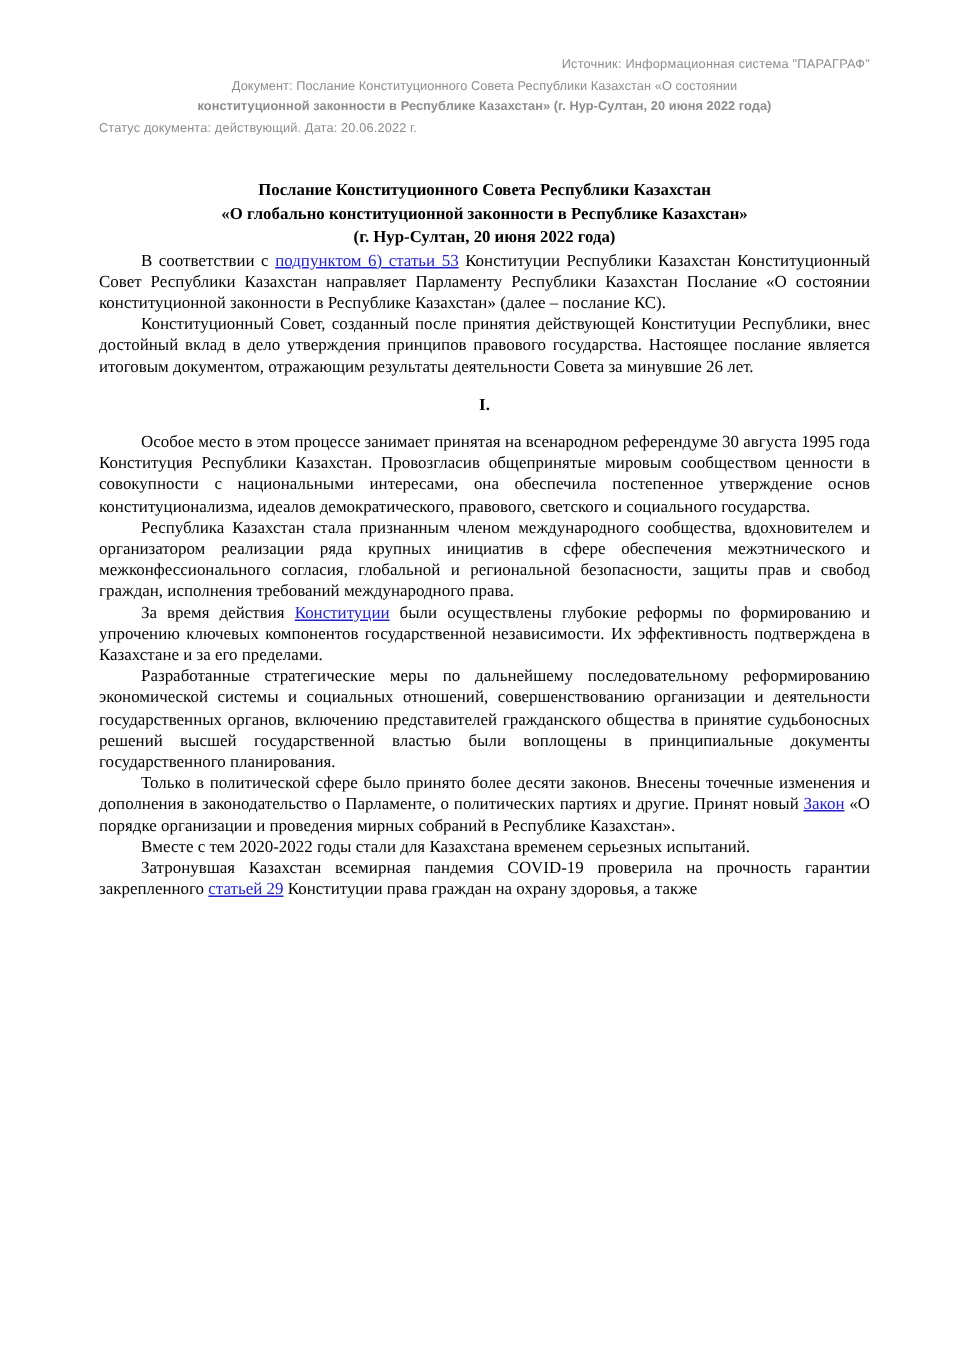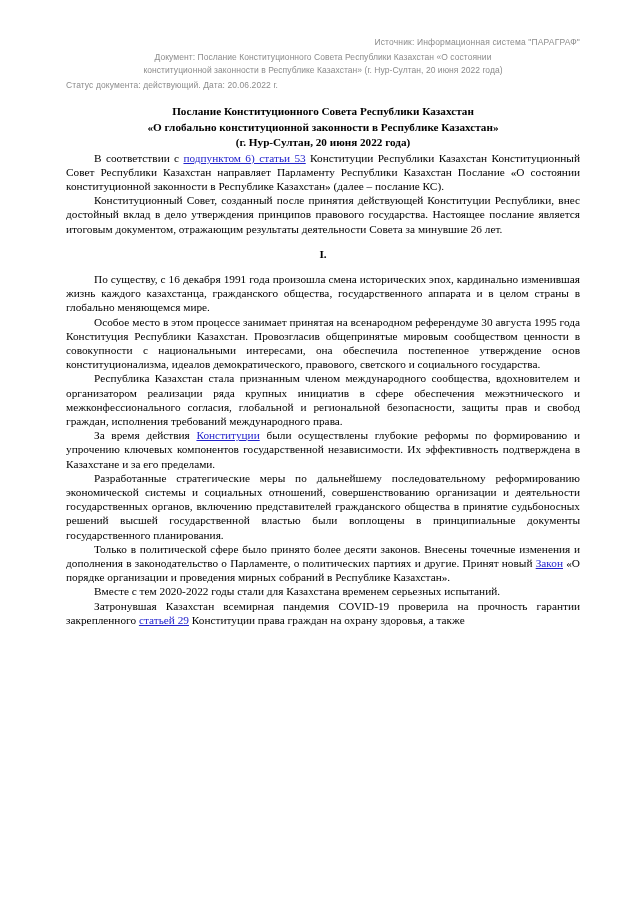--- a/index.html
+++ b/index.html
@@ -31,34 +31,34 @@
   }
   .meta-source {
     text-align: right;
     letter-spacing: 0.15px;
   }
   .meta-doc {
     text-align: center;
     letter-spacing: 0.05px;
     margin-top: 1px;
   }
-  .meta-doc .line2 { display: block; }
+  .meta-doc .line2 { display: block; font-weight: bold; }
   .meta-status {
     text-align: left;
     letter-spacing: 0.1px;
     margin-top: 1px;
   }
 
   
   .doc-title {
     text-align: center;
     font-weight: bold;
     font-size: 11.2px;
     line-height: 15.4px;
-    margin-top: 12px;
+    margin-top: 28px;
   }
   .doc-title span { display: block; }
 
   
   .body-text {
     font-size: 11.3px;
     line-height: 14.2px;
     text-align: justify;
     text-justify: inter-word;
     hyphens: none;
@@ -106,21 +106,20 @@
 
   <div class="body-text">
 
     <p class="para"><span>В соответствии с </span><a class="doclink">подпунктом 6) статьи 53</a><span> Конституции Республики Казахстан Конституционный Совет Республики Казахстан направляет Парламенту Республики Казахстан Послание «О состоянии конституционной законности в Республике Казахстан» (далее – послание КС).</span></p>
 
     <p class="para">Конституционный Совет, созданный после принятия действующей Конституции Республики, внес достойный вклад в дело утверждения принципов правового государства. Настоящее послание является итоговым документом, отражающим результаты деятельности Совета за минувшие 26 лет.</p>
 
     <p class="section-num">I.</p>
 
 
-    <p class="para">По существу, с 16 декабря 1991 года произошла смена исторических эпох, кардинально изменившая жизнь каждого казахстанца, гражданского общества, государственного аппарата и в целом страны в глобально меняющемся мире.</p>
 
     <p class="para">Особое место в этом процессе занимает принятая на всенародном референдуме 30 августа 1995 года Конституция Республики Казахстан. Провозгласив общепринятые мировым сообществом ценности в совокупности с национальными интересами, она обеспечила постепенное утверждение основ конституционализма, идеалов демократического, правового, светского и социального государства.</p>
 
     <p class="para">Республика Казахстан стала признанным членом международного сообщества, вдохновителем и организатором реализации ряда крупных инициатив в сфере обеспечения межэтнического и межконфессионального согласия, глобальной и региональной безопасности, защиты прав и свобод граждан, исполнения требований международного права.</p>
 
     <p class="para"><span>За время действия </span><a class="doclink">Конституции</a><span> были осуществлены глубокие реформы по формированию и упрочению ключевых компонентов государственной независимости. Их эффективность подтверждена в Казахстане и за его пределами.</span></p>
 
 
     <p class="para">Разработанные стратегические меры по дальнейшему последовательному реформированию экономической системы и социальных отношений, совершенствованию организации и деятельности государственных органов, включению представителей гражданского общества в принятие судьбоносных решений высшей государственной властью были воплощены в принципиальные документы государственного планирования.</p>
 

